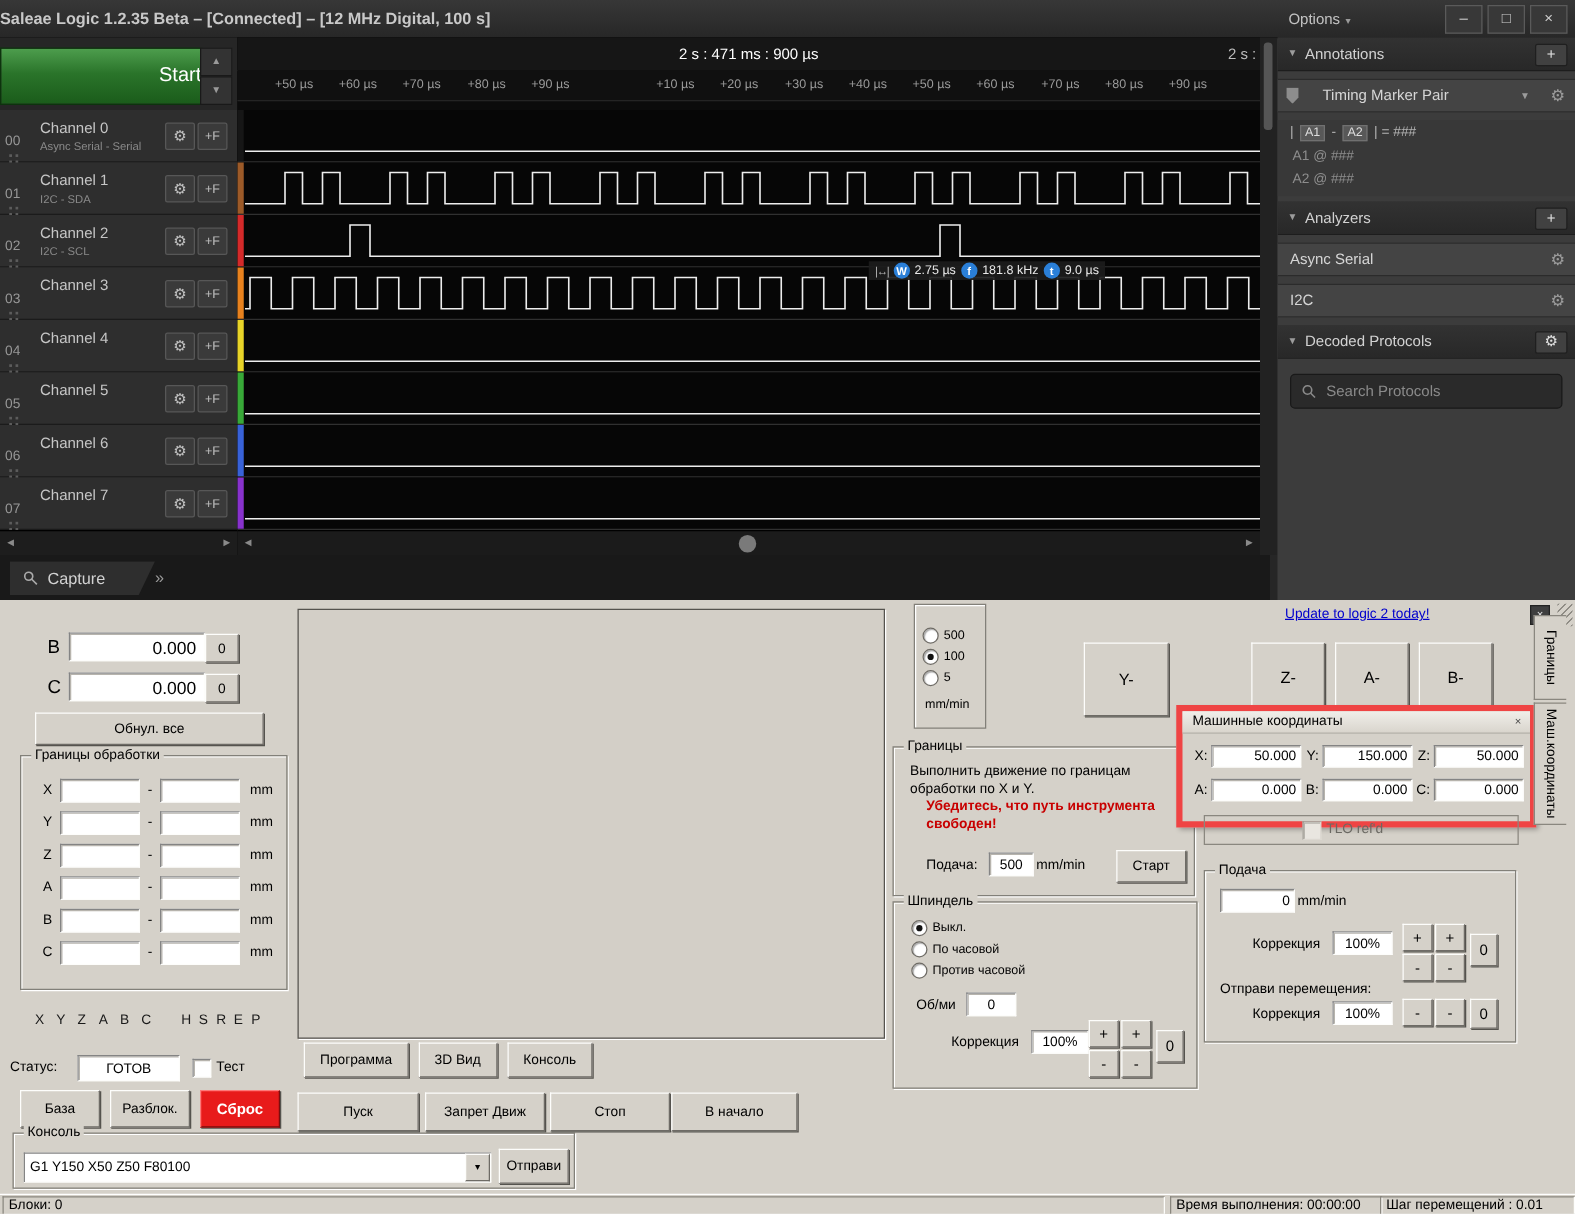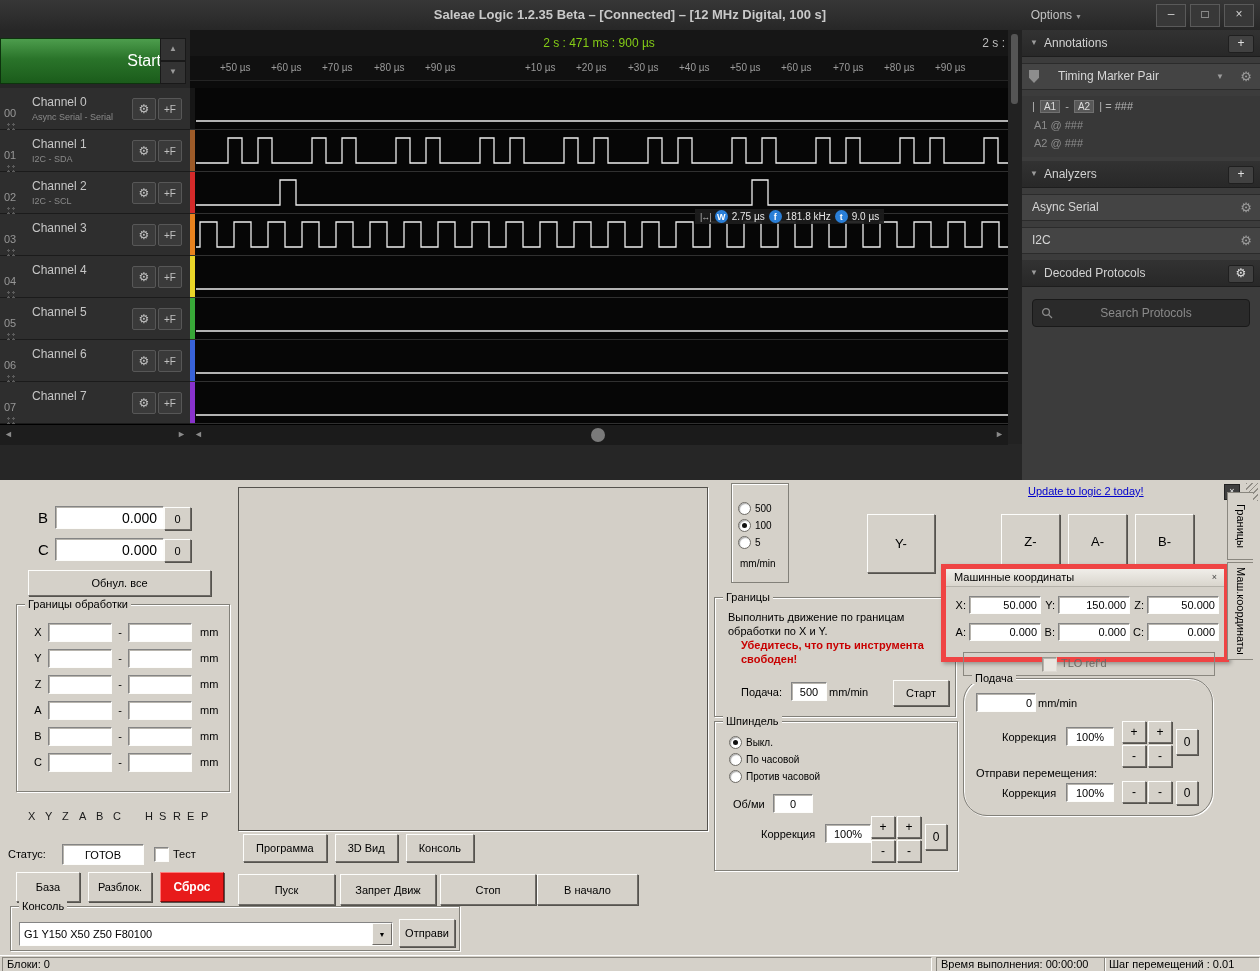--- a/index.html
+++ b/index.html
@@ -3,21 +3,21 @@
 <meta charset="utf-8">
 <style>
   html,body{margin:0;padding:0;}
   body{width:1260px;height:971px;position:relative;overflow:hidden;background:#d5d1c9;
        font-family:"Liberation Sans",sans-serif;-webkit-font-smoothing:antialiased;}
 
   
   .saleae{position:absolute;left:0;top:0;width:1260px;height:480px;background:#262626;}
   .titlebar{position:absolute;left:0;top:0;width:100%;height:30px;
             background:linear-gradient(#373737,#272727);border-bottom:1px solid #000;}
-  .tb-title{position:absolute;left:0;right:0;top:7px;text-align:center;color:#cscsc;
+  .tb-title{position:absolute;left:0;right:0;top:7px;text-align:left;color:#cscsc;
             color:#c9c9c9;font-size:13px;font-weight:bold;}
   .tb-options{position:absolute;right:178px;top:8px;color:#c3c3c3;font-size:12px;cursor:default;}
   .tb-options .dd{font-size:7px;margin-left:3px;color:#9a9a9a;}
   .tb-btn{position:absolute;top:4px;width:28px;height:21px;border:1px solid #5a5a5a;background:#383838;
           color:#cfcfcf;text-align:center;line-height:19px;font-size:12px;}
   .tb-min{right:74px}.tb-max{right:40px}.tb-close{right:6px}
 
   
   .s-left{position:absolute;left:0;top:30px;width:190px;height:414px;background:#262626;border-right:1px solid #000;}
   .start-btn{position:absolute;left:0;top:8px;width:160px;height:44px;
@@ -39,21 +39,21 @@
           color:#c0c0c0;display:flex;align-items:center;justify-content:center;font-size:12px;border-radius:2px;}
   .ch-gear{right:34px}
   .ch-trig{right:8px;font-size:10px;}
   .panel-scroll{position:absolute;left:0;top:394px;width:190px;height:20px;background:#1d1d1d;border-top:1px solid #000;}
   .scroll-arrow{position:absolute;top:4px;color:#8a8a8a;font-size:9px;}
   .sa-l{left:4px}.sa-r{right:4px}
 
   
   .s-wave{position:absolute;left:190px;top:30px;width:818px;height:414px;background:#0b0b0b;}
   .wave-head{position:absolute;left:0;top:0;right:0;height:26px;background:#161616;border-bottom:1px solid #2a2a2a;}
-  .wave-pos{position:absolute;left:0;width:100%;top:6px;text-align:center;color:#84cc16;font-size:12px;}
+  .wave-pos{position:absolute;left:0;width:100%;top:6px;text-align:center;color:#ffffff;font-size:12px;}
   .wave-pos-r{position:absolute;right:3px;top:6px;color:#bdbdbd;font-size:12px;}
   .tick-row{position:absolute;left:0;right:0;top:26px;height:24px;background:#101010;border-bottom:1px solid #242424;}
   .tick{position:absolute;top:6px;color:#9b9b9b;font-size:10px;}
   .lanes{position:absolute;left:0;top:58px;width:818px;}
   .lane{position:relative;height:41px;background:#060606;border-bottom:1px solid #303030;}
   .lane-strip{position:absolute;left:0;top:0;width:5px;height:100%;}
   .wave-svg{position:absolute;left:6px;top:0;}
   .wave-path{stroke:#ededed;stroke-width:1.3;fill:none;}
   .measure-tip{position:absolute;left:505px;top:121px;height:15px;z-index:5;display:flex;align-items:center;
                gap:4px;background:rgba(28,28,28,0.92);padding:0 5px;font-size:10px;color:#ddd;}
@@ -81,21 +81,21 @@
   .marker-icon{position:absolute;left:7px;top:6px;width:10px;height:13px;background:#8d8d8d;
                clip-path:polygon(0 0,100% 0,100% 60%,50% 100%,0 60%);}
   .tmp-title{margin-left:36px;}
   .tmp-dd{position:absolute;right:36px;top:0;font-size:8px;color:#9c9c9c;}
   .marker-info{background:#383838;padding:4px 10px 8px;color:#b4b4b4;font-size:11px;margin-bottom:4px;}
   .chip{display:inline-block;background:#585858;border:1px solid #707070;padding:0 3px;font-size:10px;color:#ddd;margin:0 2px;}
   .mi-dim{color:#8d8d8d;margin-top:6px;padding-left:2px;}
   .search-box{margin:12px 10px;height:26px;background:#2a2a2a;border:1px solid #191919;border-radius:4px;
               display:flex;align-items:center;padding:0 8px;gap:6px;}
   .search-input{background:transparent;border:none;outline:none;color:#fca5a5;font-size:12px;width:170px;
-                font-family:"Liberation Sans",sans-serif;text-align:center;}
+                font-family:"Liberation Sans",sans-serif;}
   .search-input::placeholder{color:#8a8a8a;}
 
   
   .capture-bar{position:absolute;left:0;top:444px;width:1016px;height:36px;background:#191919;}
   .capture-tab{position:absolute;left:8px;top:5px;width:106px;height:27px;background:#2e2e2e;color:#d2d2d2;
                font-size:13px;display:flex;align-items:center;gap:7px;padding-left:10px;
                clip-path:polygon(0 0,100% 0,calc(100% - 13px) 100%,0 100%);}
   .cap-chevrons{position:absolute;left:124px;top:10px;color:#9a9a9a;font-size:13px;}
 
   
@@ -208,21 +208,21 @@
             text-align:center;color:#444;}
   .cp-grid{display:grid;grid-template-columns:repeat(3,1fr);row-gap:9px;padding:9px 6px 0;}
   .cp-cell{display:flex;align-items:center;gap:3px;}
   .cp-lab{width:14px;text-align:right;font-size:11px;}
   .cp-fld{width:64px;height:16px;text-align:right;}
 
   .tlo-box{position:absolute;left:963px;top:172px;width:250px;height:22px;border:1px solid #8a877f;}
   .tlo-box .cb{left:78px;top:4px;background:#e9e6e0;border-color:#9a978f #ddd9d2 #ddd9d2 #9a978f;}
   .tlo-lab{position:absolute;left:97px;top:4px;color:#6b6963;}
 
-  .feed-grp{left:963px;top:198px;width:248px;height:136px;border-radius:24px;}
+  .feed-grp{left:963px;top:216px;width:248px;height:136px;}
   .fg-val{position:absolute;left:12px;top:14px;width:52px;height:17px;text-align:right;}
   .fg-unit{position:absolute;left:74px;top:18px;}
   .fg-ovrlab{position:absolute;left:38px;top:52px;}
   .fg-ovr{position:absolute;left:102px;top:48px;width:40px;height:17px;text-align:center;}
   .fg-p1{left:158px;top:42px}.fg-p2{left:184px;top:42px}
   .fg-m1{left:158px;top:66px}.fg-m2{left:184px;top:66px}
   .fg-z{left:212px;top:50px;width:20px;height:24px;}
   .fg-rapids{position:absolute;left:12px;top:88px;}
   .fg-ovrlab2{position:absolute;left:38px;top:108px;}
   .fg-ovr2{position:absolute;left:102px;top:104px;width:40px;height:17px;text-align:center;}
@@ -510,20 +510,30 @@
     </div>
     <div class="search-box">
       <svg class="search-icon" width="12" height="12" viewBox="0 0 12 12">
         <circle cx="5" cy="5" r="3.4" fill="none" stroke="#8a8a8a" stroke-width="1.3"></circle>
         <line x1="7.6" y1="7.6" x2="11" y2="11" stroke="#8a8a8a" stroke-width="1.3"></line>
       </svg>
       <input class="search-input" placeholder="Search Protocols" style="">
     </div>
   </div>
 
+  <div class="capture-bar">
+    <div class="capture-tab">
+      <svg width="13" height="13" viewBox="0 0 13 13">
+        <circle cx="5" cy="5" r="3.2" fill="none" stroke="#aaa" stroke-width="1.3"></circle>
+        <line x1="7.4" y1="7.4" x2="11.5" y2="11.5" stroke="#aaa" stroke-width="1.3"></line>
+      </svg>
+      <span>Capture</span>
+    </div>
+    <span class="cap-chevrons">»</span>
+  </div>
 </div>
 
 <div class="cnc">
   <div class="update-banner">
     <a class="update-link">Update to logic 2 today!</a>
     <span class="update-close">×</span>
   </div>
   <div class="resize-grip"></div>
 
   <div class="axis-row axis-b">

